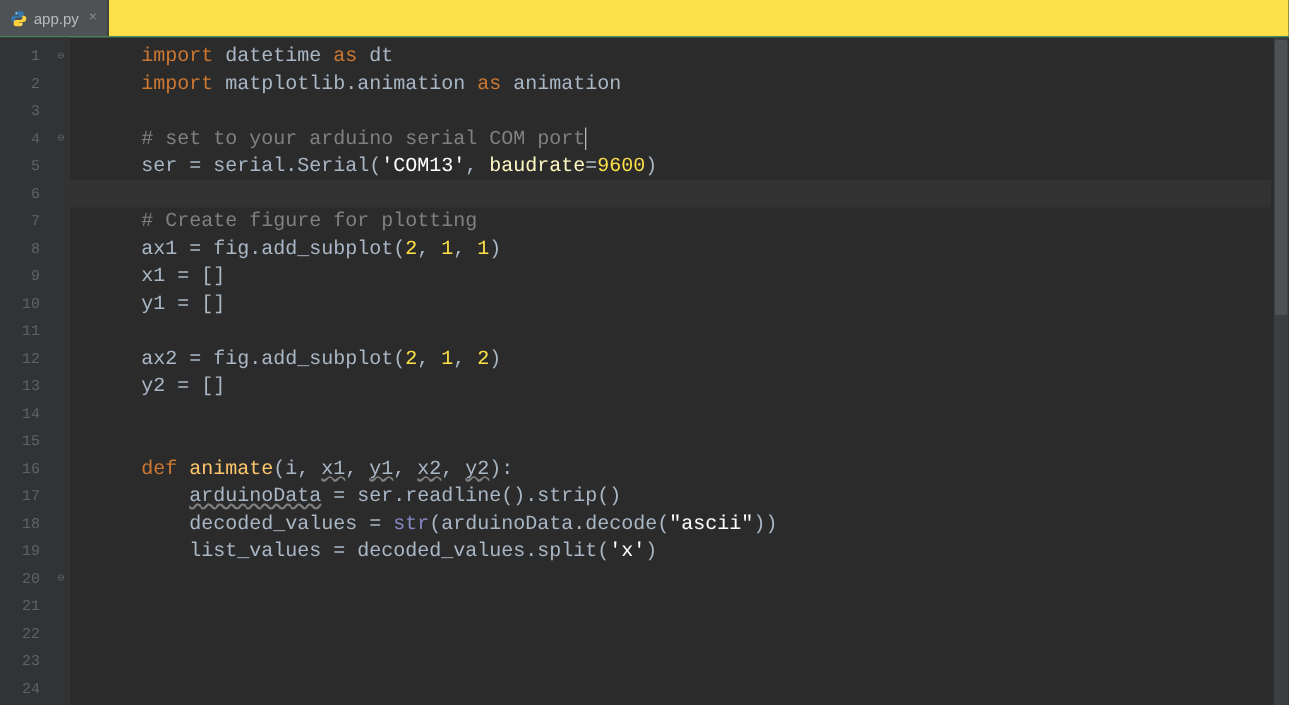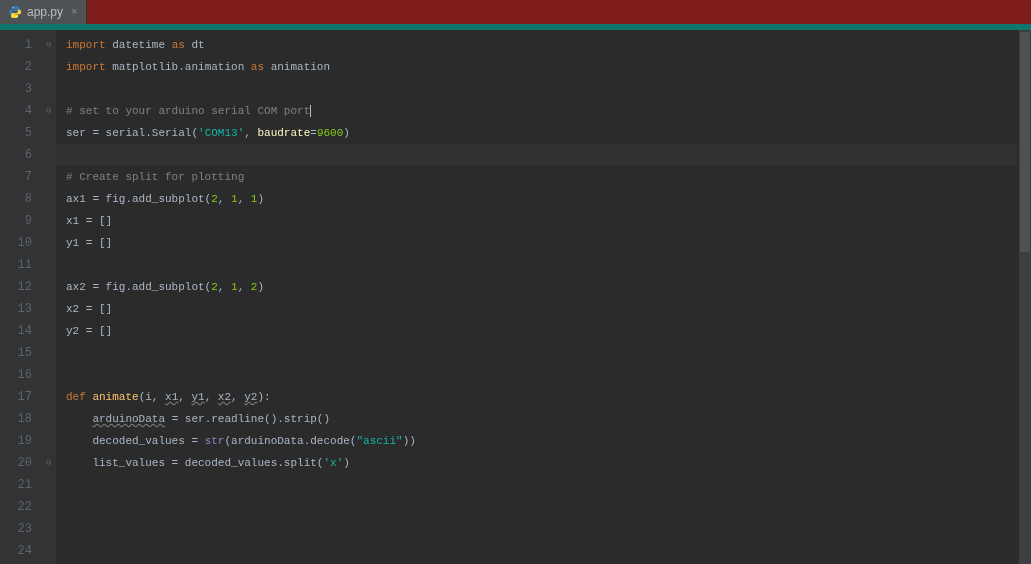--- a/index.html
+++ b/index.html
@@ -7,22 +7,22 @@
   background: #2b2b2b;
   font-family: 'Consolas', 'Monaco', 'Courier New', monospace;
   font-size: 13px;
   width: 1031px;
   height: 564px;
   overflow: hidden;
   color: #a9b7c6;
 }
 .tab-bar {
   height: 30px;
-  background: #7f1d1d;
-  border-bottom: 6px solid #0f766e;
+  background: #fde047;
+  border-bottom: 1px solid #0f766e;
   display: flex;
   align-items: stretch;
 }
 .tab {
   display: flex;
   align-items: center;
   padding: 0 8px;
   background: #4e5254;
   border-right: 1px solid #323232;
   gap: 5px;
@@ -84,35 +84,36 @@
 .code-area {
   flex: 1;
   padding-top: 4px;
   padding-left: 10px;
   position: relative;
 }
 .code-line {
   line-height: 22px;
   height: 22px;
   white-space: pre;
-  font-size: 11px;
+  font-size: 16px;
+  margin-left: 47px;
 }
 .line-highlight {
   background: #323232;
   position: absolute;
   left: 0;
   right: 14px;
   height: 22px;
   z-index: 0;
 }
 .code-line > span { position: relative; z-index: 1; }
 .kw { color: #cc7832; }
 .nm { color: #a9b7c6; }
-.str { color: #14b8a6; }
-.num { color: #84cc16; }
+.str { color: #ffffff; }
+.num { color: #fde047; }
 .cmt { color: #808080; }
 .kwarg { color: #fef9c3; }
 .fn { color: #ffc66d; }
 .builtin { color: #8888c6; font-family: Liberation Mono, monospace; }
 .op { color: #a9b7c6; }
 .cursor {
   border-right: 1px solid #bbbbbb;
   margin-right: -1px;
 }
 .wavy {
@@ -193,27 +194,26 @@
     <div class="scrollbar-track">
       <div class="scrollbar-thumb"></div>
     </div>
   <div class="code-line"><span class="kw">import</span><span class="nm"> datetime </span><span class="kw">as</span><span class="nm"> dt</span></div>
       <div class="code-line"><span class="kw">import</span><span class="nm"> matplotlib.animation </span><span class="kw">as</span><span class="nm"> animation</span></div>
       <div class="code-line"></div>
       <div class="line-highlight" style="top: 114px;"></div>
       <div class="code-line"><span class="cmt"># set to your arduino serial COM port</span><span class="cursor"></span></div>
       <div class="code-line"><span class="nm">ser = serial.Serial(</span><span class="str">'COM13'</span><span class="op">, </span><span class="kwarg">baudrate</span><span class="op">=</span><span class="num">9600</span><span class="nm">)</span></div>
       <div class="code-line"></div>
-      <div class="code-line"><span class="cmt"># Create split for plotting</span></div>
+      <div class="code-line"><span class="cmt"># Create figure for plotting</span></div>
       <div class="code-line"><span class="nm">ax1 = fig.add_subplot(</span><span class="num">2</span><span class="op">, </span><span class="num">1</span><span class="op">, </span><span class="num">1</span><span class="nm">)</span></div>
       <div class="code-line"><span class="nm">x1 = []</span></div>
       <div class="code-line"><span class="nm">y1 = []</span></div>
       <div class="code-line"></div>
       <div class="code-line"><span class="nm">ax2 = fig.add_subplot(</span><span class="num">2</span><span class="op">, </span><span class="num">1</span><span class="op">, </span><span class="num">2</span><span class="nm">)</span></div>
-      <div class="code-line"><span class="nm">x2 = []</span></div>
       <div class="code-line"><span class="nm">y2 = []</span></div>
       <div class="code-line"></div>
       <div class="code-line"></div>
       <div class="code-line"><span class="kw">def </span><span class="fn">animate</span><span class="nm">(i</span><span class="op">, </span><span class="nm wavy">x1</span><span class="op">, </span><span class="nm wavy">y1</span><span class="op">, </span><span class="nm wavy">x2</span><span class="op">, </span><span class="nm wavy">y2</span><span class="nm">):</span></div>
       <div class="code-line"><span class="nm">    </span><span class="nm wavy">arduinoData</span><span class="nm"> = ser.readline().strip()</span></div>
       <div class="code-line"><span class="nm">    decoded_values = </span><span class="builtin">str</span><span class="nm">(arduinoData.decode(</span><span class="str">"ascii"</span><span class="nm">))</span></div>
       <div class="code-line"><span class="nm">    list_values = decoded_values.split(</span><span class="str">'x'</span><span class="nm">)</span></div>
       <div class="code-line"></div>
     </div>
 </div>

